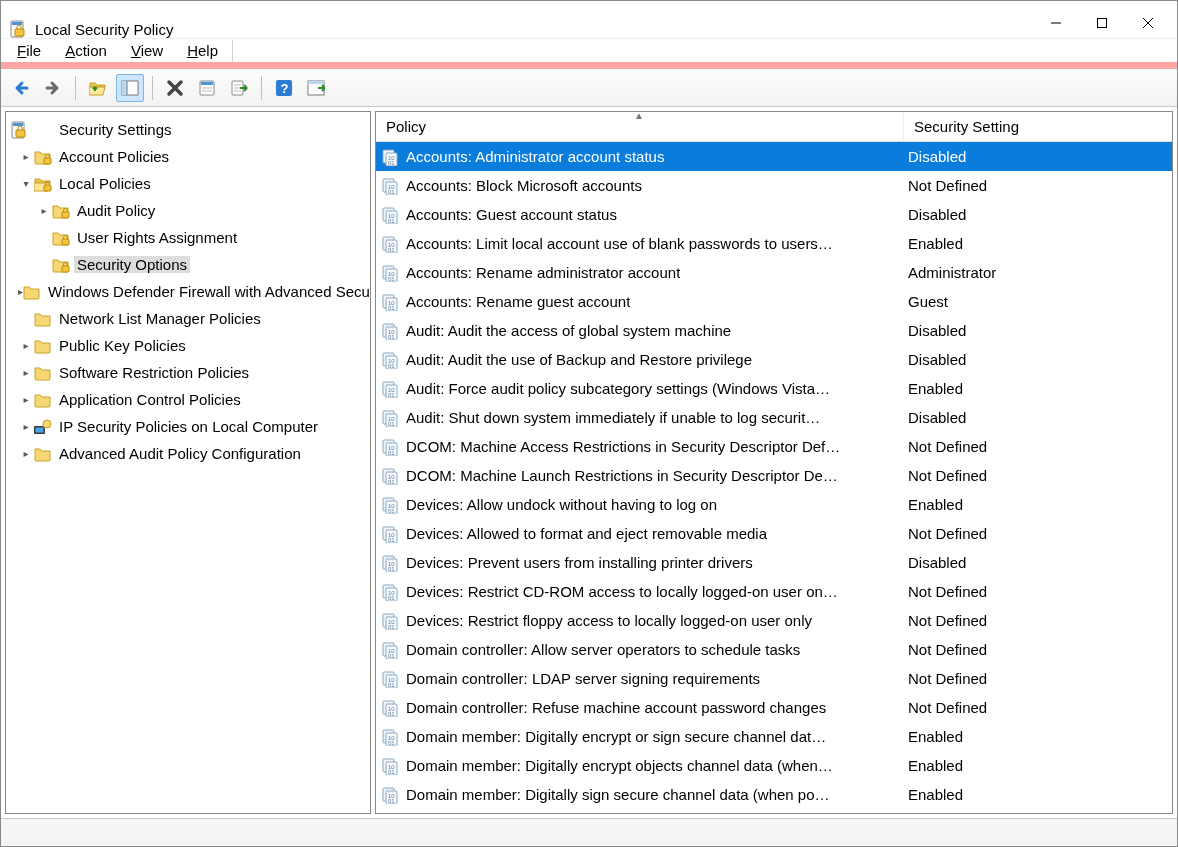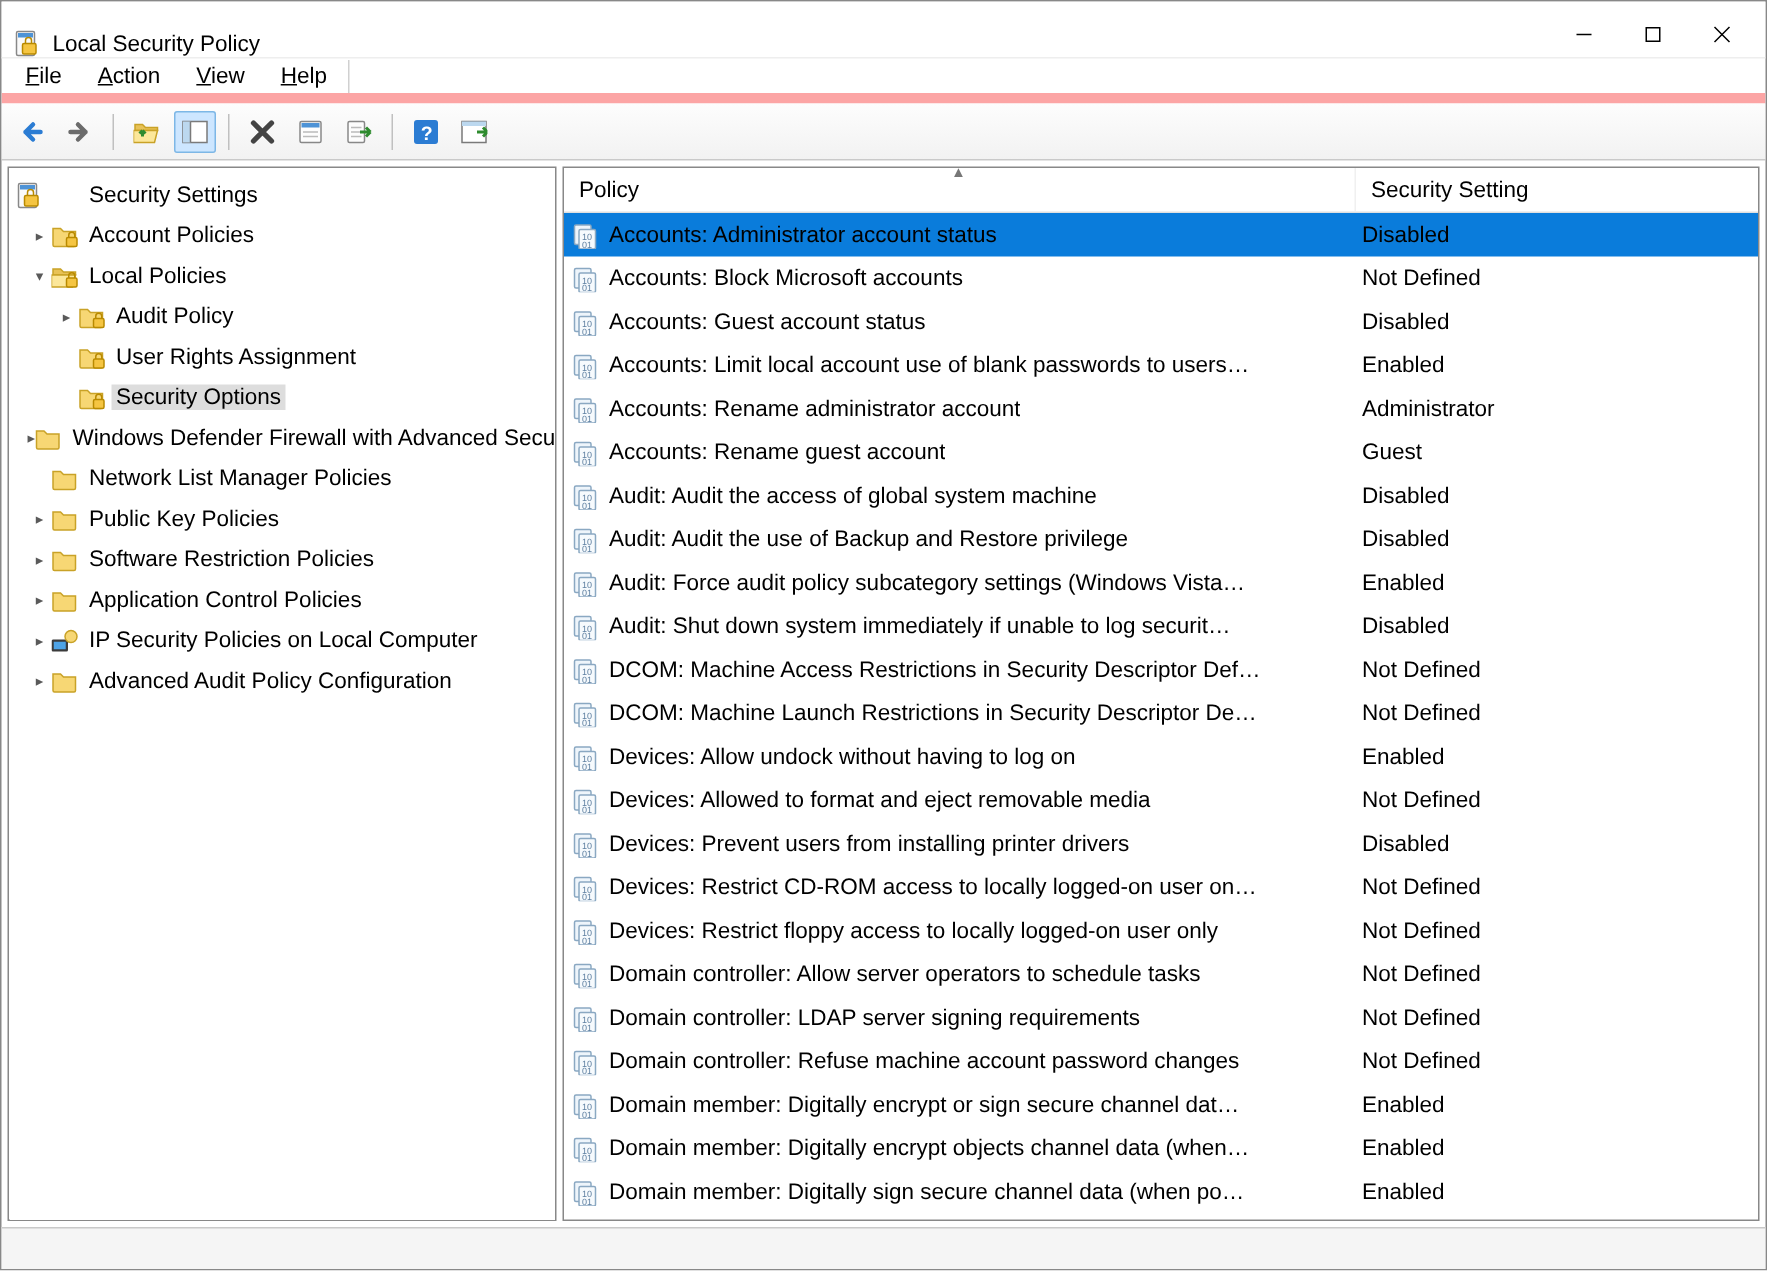--- a/index.html
+++ b/index.html
@@ -38,21 +38,21 @@
   .col2 { flex:1;text-align:center; }
   .sort-ind { position:absolute; left:258px; top:-2px; font-size:10px; color:#777; }
   .rows { flex:1; overflow-y:scroll; }
   .rows::-webkit-scrollbar { width:17px; }
   .rows::-webkit-scrollbar-thumb { background:#c2c2c2; }
   .rows::-webkit-scrollbar-track { background:#f0f0f0; }
   .row { display:flex; height:29px; align-items:center; white-space:nowrap; }
   .row .c1 { width:528px; display:flex; align-items:center; padding-left:6px; overflow:hidden; text-overflow:ellipsis; }
   .row .c1 span.pt { overflow:hidden; text-overflow:ellipsis; }
   .row .c2 { flex:1; padding-left:4px; overflow:hidden; text-overflow:ellipsis; }
-  .row.selected { background:#0a7cdb; color:#000000; }
+  .row.selected { background:#0a7cdb; color:#ffffff; }
   .ricon { width:18px; height:18px; margin-right:6px; flex-shrink:0; display:flex; align-items:center; justify-content:center; }
   
   .statusbar { height:28px; border-top:1px solid #c9c9c9; background:#f5f5f5; }
   
   svg { display:block; }
 </style>
 </head>
 <body>
 
 <svg width="0" height="0" style="position:absolute">

